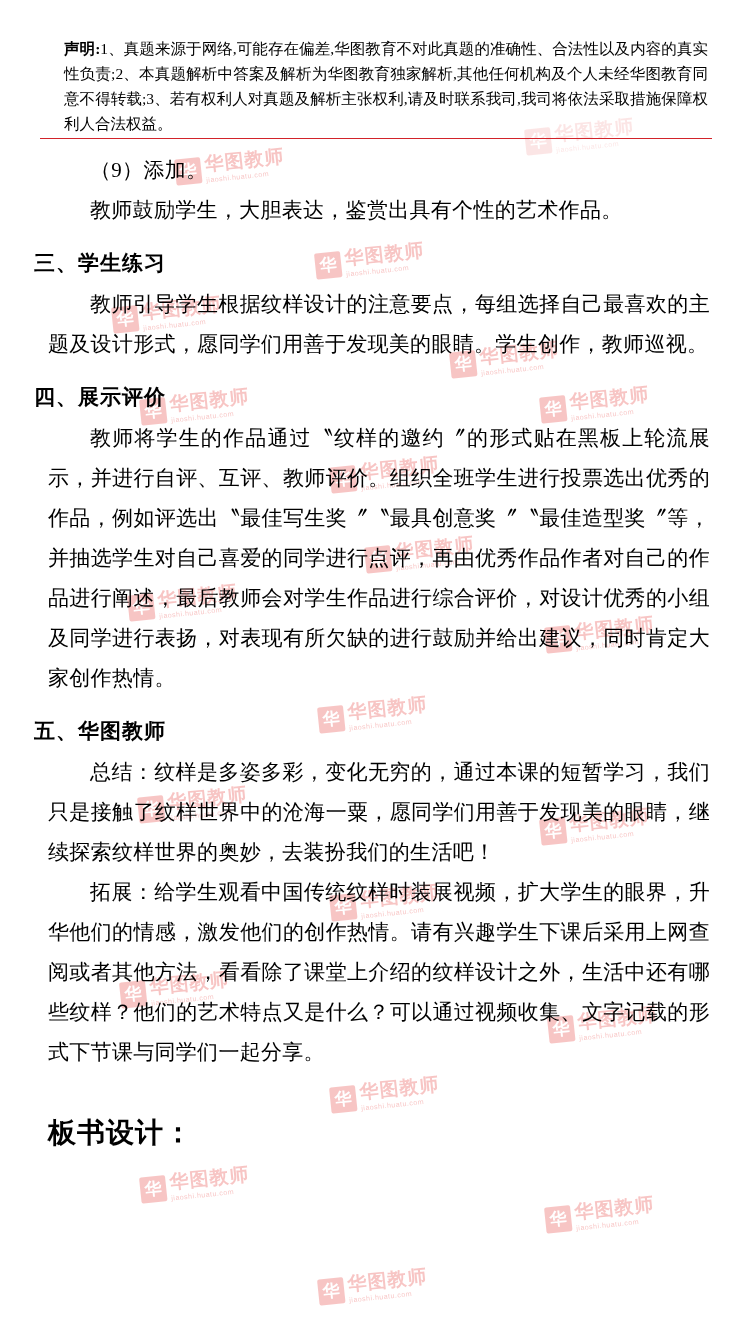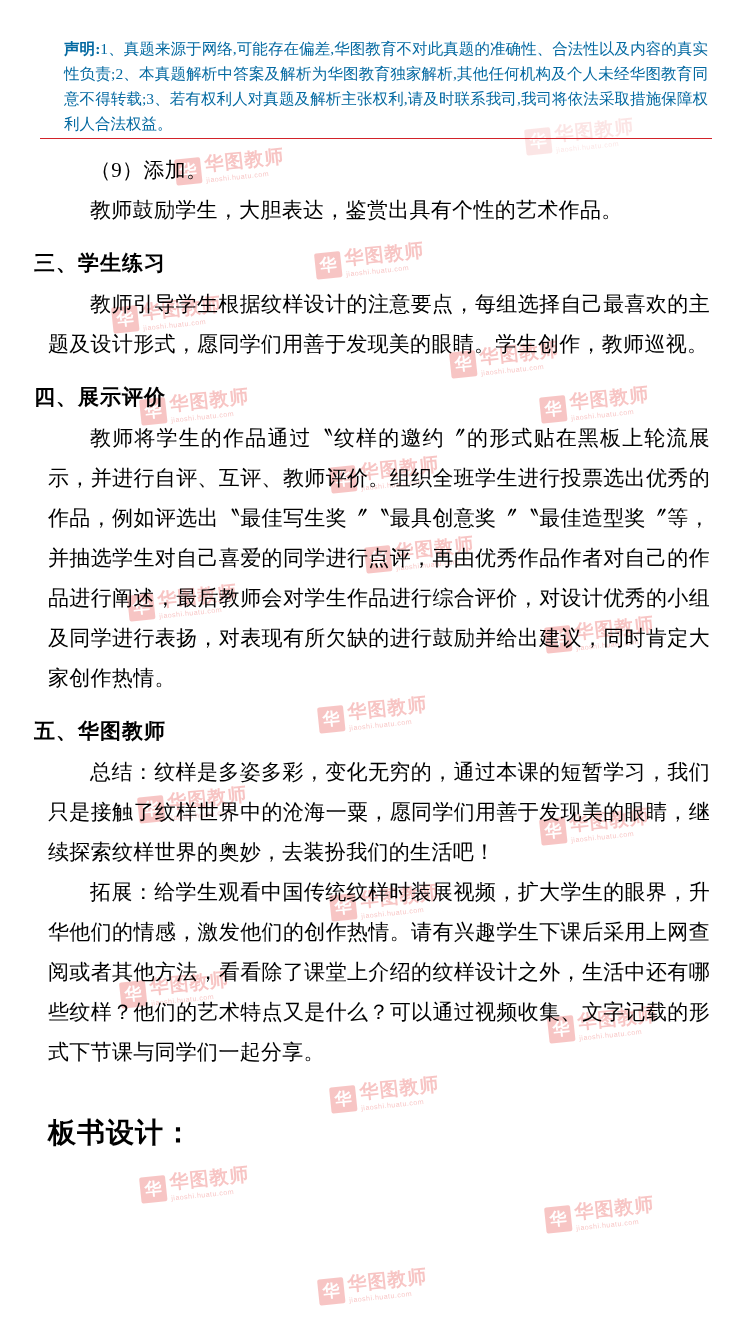--- a/index.html
+++ b/index.html
@@ -19,21 +19,21 @@
   .page {
     position: relative;
     width: 748px;
     height: 1335px;
     box-sizing: border-box;
     padding: 28px 34px 0 34px;
   }
 
   
   .disclaimer {
-    color: #0369a1;
+    color: #000000;
     font-family: "Liberation Serif", "DejaVu Serif", serif;
     font-size: 15.5px;
     line-height: 25px;
     text-align: justify;
     margin: 8px 6px 0 30px;
     position: relative;
     z-index: 3;
   }
   .disclaimer b {
     font-weight: bold;

